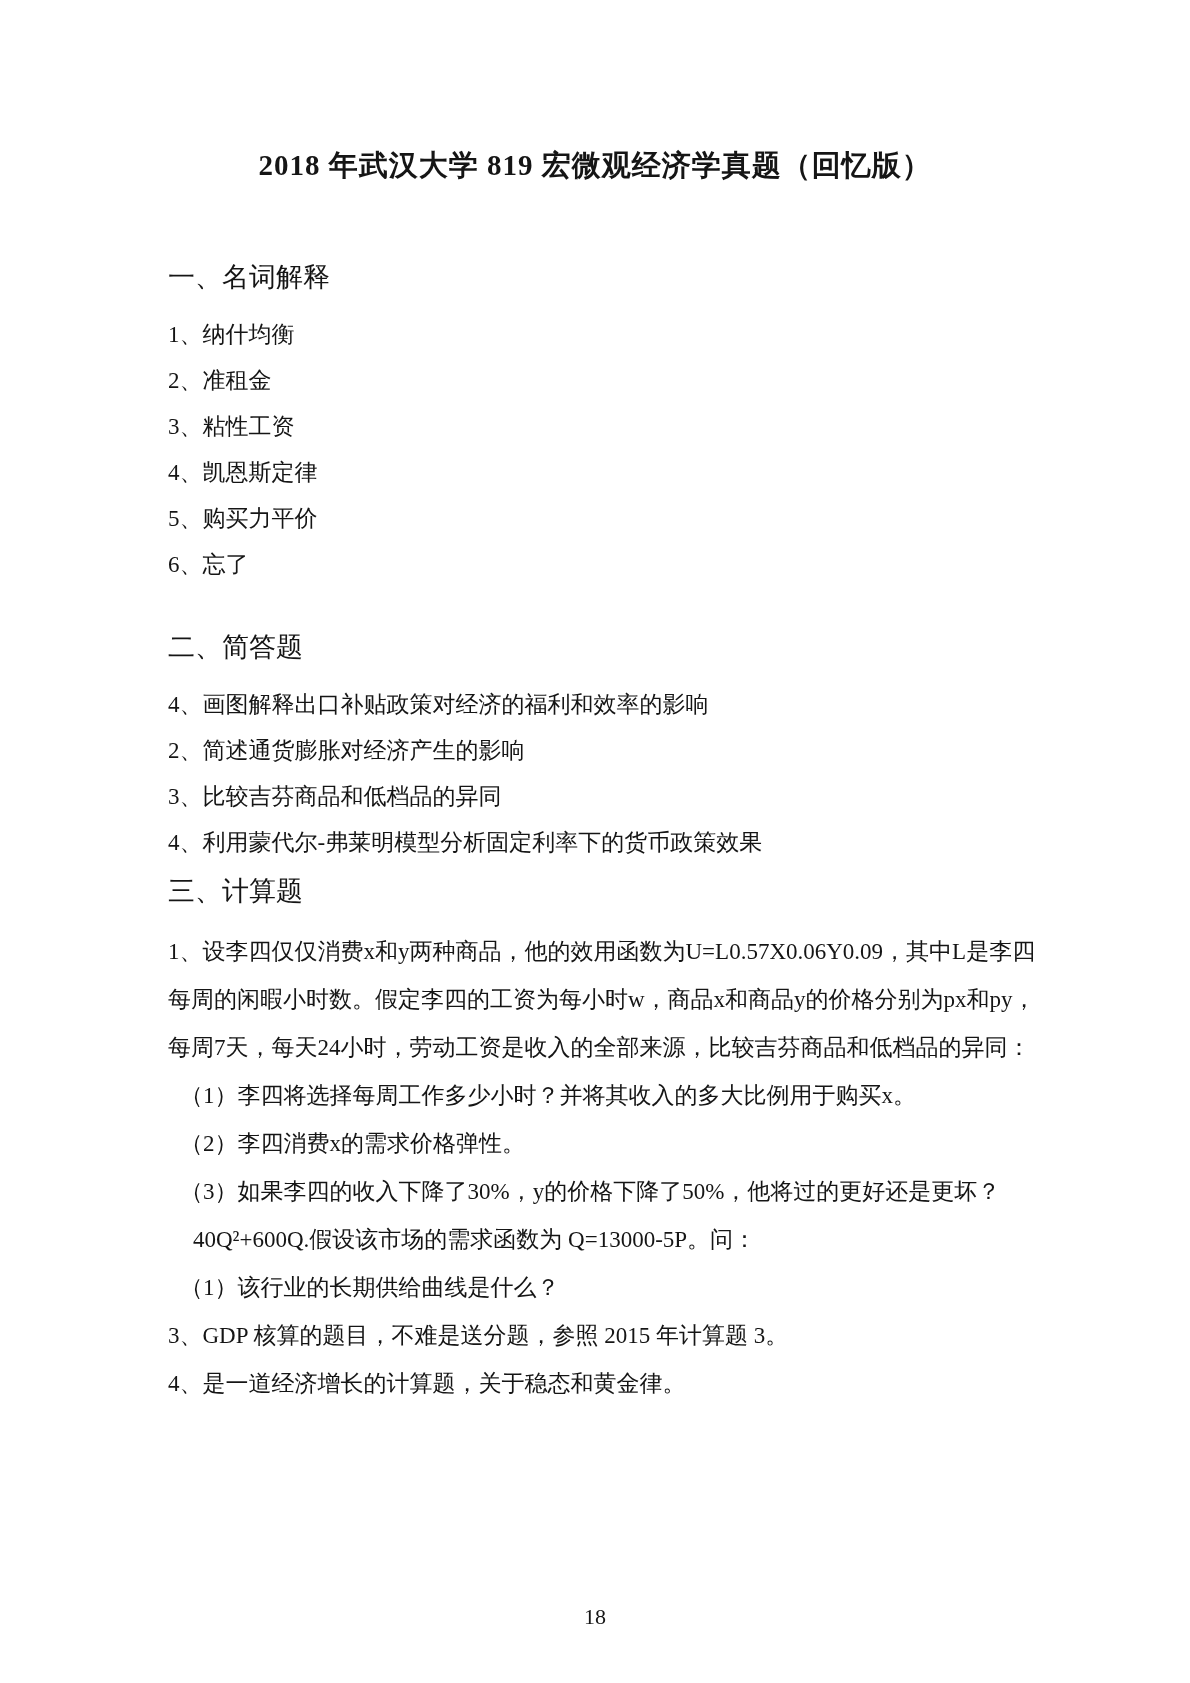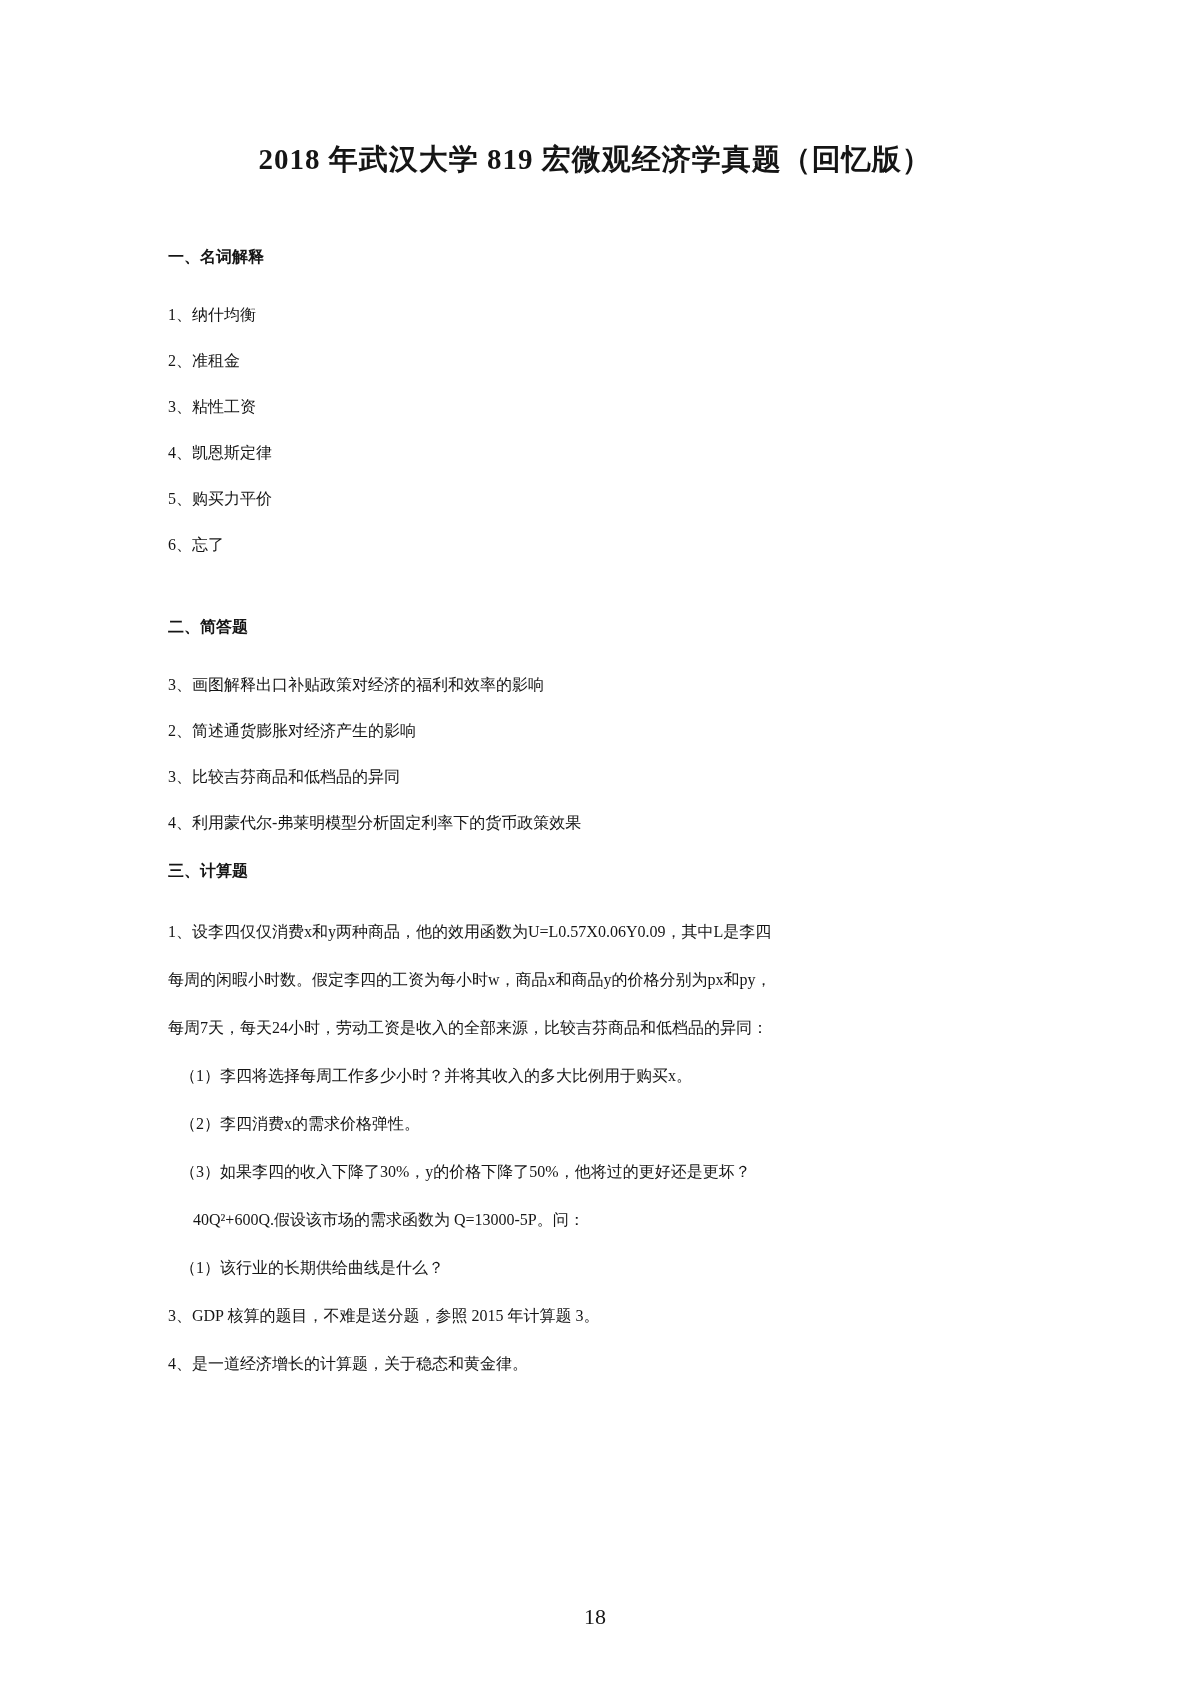--- a/index.html
+++ b/index.html
@@ -11,47 +11,48 @@
     position: relative;
     width: 1190px;
     height: 1683px;
     background: #ffffff;
     font-family: "Liberation Serif", "DejaVu Serif", serif;
     color: #151515;
     overflow: hidden;
   }
   .doc-title {
     position: absolute;
-    top: 140px;
+    top: 146px;
     left: 0;
     width: 100%;
     text-align: center;
     font-size: 29px;
     font-weight: bold;
     letter-spacing: 1px;
     white-space: nowrap;
   }
   .section {
     position: absolute;
     left: 168px;
     width: 880px;
   }
   .sec-1 { top: 242px; }
   .sec-2 { top: 612px; }
   .sec-3 { top: 856px; }
   .section-heading {
-    font-size: 16px;
-    font-weight: bold;
+    font-size: 27px;
+    font-weight: normal;
     line-height: 30px;
     margin-bottom: 20px;
     white-space: nowrap;
+    margin-top: 20px;
   }
   .sec-3 .section-heading { margin-bottom: 22px; }
   .line {
-    font-size: 16px;
+    font-size: 23px;
     line-height: 46px;
     white-space: nowrap;
   }
   .sec-3 .line { line-height: 48px; }
   .indent-1 { padding-left: 12px; font-family: Liberation Serif, serif; }
   .indent-2 { padding-left: 25px; }
   .page-number {
     position: absolute;
     top: 1604px;
     left: 0;
@@ -72,21 +73,21 @@
     <div class="line">1、纳什均衡</div>
     <div class="line">2、准租金</div>
     <div class="line">3、粘性工资</div>
     <div class="line">4、凯恩斯定律</div>
     <div class="line">5、购买力平价</div>
     <div class="line">6、忘了</div>
   </div>
 
   <div class="section sec-2">
     <div class="section-heading">二、简答题</div>
-    <div class="line">3、画图解释出口补贴政策对经济的福利和效率的影响</div>
+    <div class="line">4、画图解释出口补贴政策对经济的福利和效率的影响</div>
     <div class="line">2、简述通货膨胀对经济产生的影响</div>
     <div class="line">3、比较吉芬商品和低档品的异同</div>
     <div class="line">4、利用蒙代尔-弗莱明模型分析固定利率下的货币政策效果</div>
   </div>
 
   <div class="section sec-3">
     <div class="section-heading">三、计算题</div>
     <div class="line">1、设李四仅仅消费x和y两种商品，他的效用函数为U=L0.57X0.06Y0.09，其中L是李四</div>
     <div class="line">每周的闲暇小时数。假定李四的工资为每小时w，商品x和商品y的价格分别为px和py，</div>
     <div class="line">每周7天，每天24小时，劳动工资是收入的全部来源，比较吉芬商品和低档品的异同：</div>

